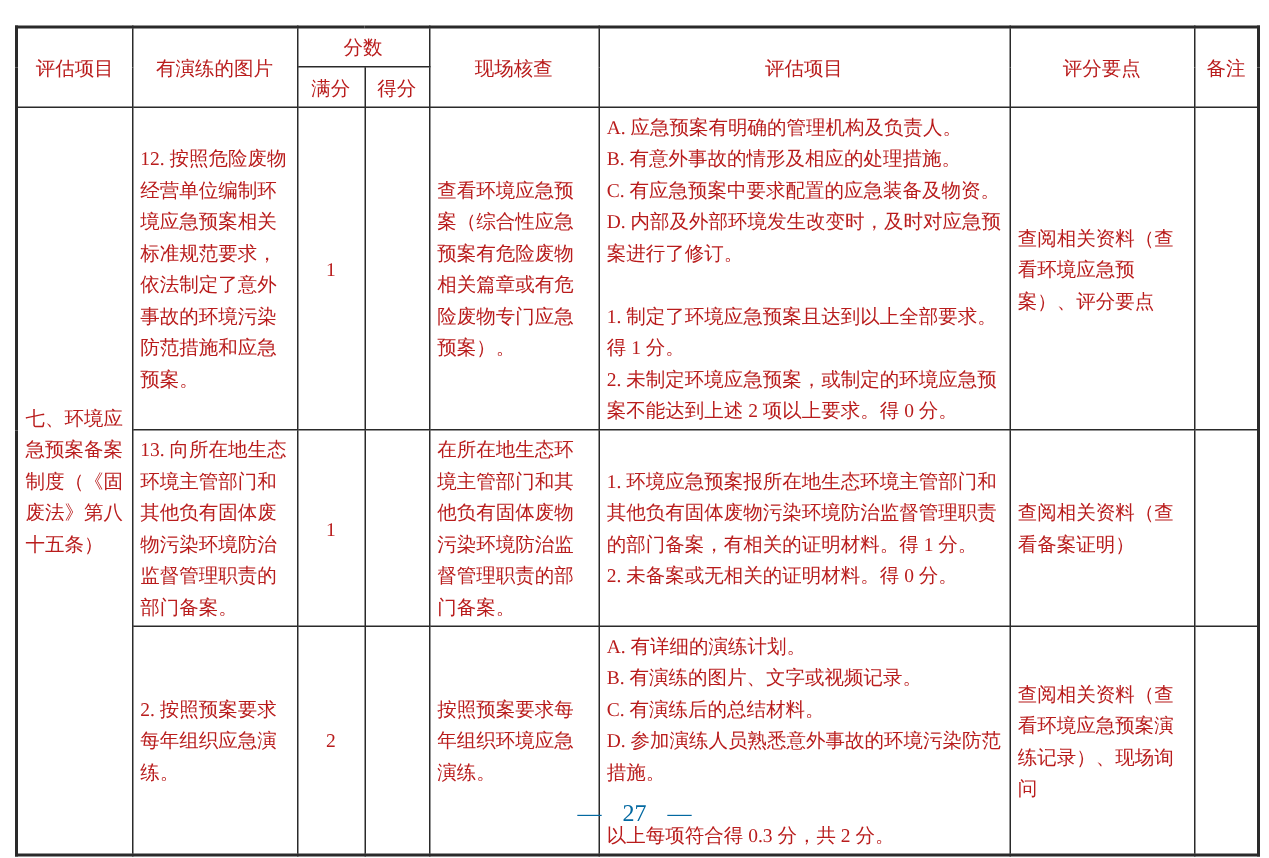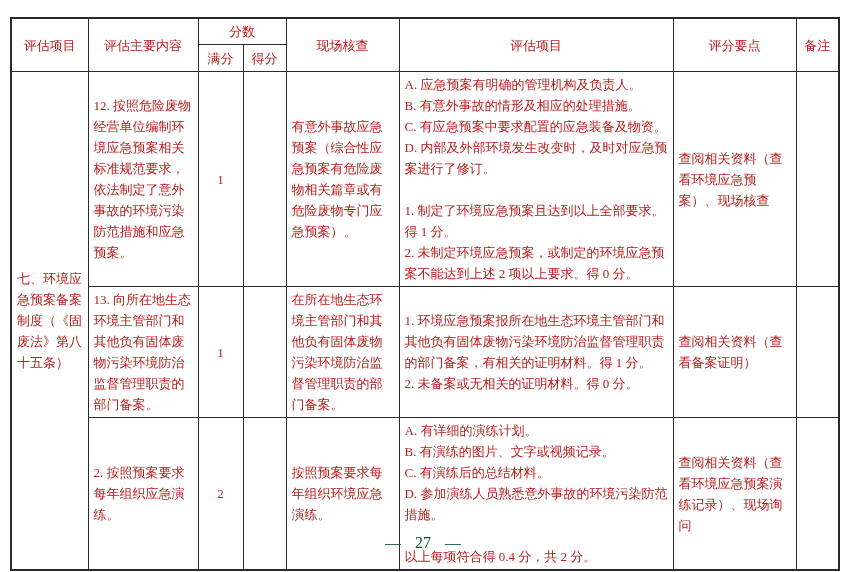--- a/index.html
+++ b/index.html
@@ -40,21 +40,21 @@
   .cell-center { text-align: center; }
   .points { white-space: pre-line; font-family: Liberation Serif, serif; }
   .footer {
     position: absolute;
     left: 0;
     top: 534px;
     width: 100%;
     text-align: center;
     font-size: 16px;
     word-spacing: 10px;
-    color: #14532d;
+    color: #0369a1;
   }
 </style>
 </head>
 <body>
 
 <div class="page">
 
   <table class="eval">
     <colgroup>
       <col style="width:77px">
@@ -63,46 +63,46 @@
       <col style="width:43px">
       <col style="width:113px">
       <col style="width:274px">
       <col style="width:123px">
       <col style="width:43px">
     </colgroup>
 
     <tbody>
         <tr style="height:26px">
       <th rowspan="2">评估项目</th>
-      <th rowspan="2">评估主要内容</th>
+      <th rowspan="2">有演练的图片</th>
       <th colspan="2">分数</th>
       <th rowspan="2">现场核查</th>
       <th rowspan="2">评估项目</th>
       <th rowspan="2">评分要点</th>
       <th rowspan="2">备注</th>
     </tr>
     <tr style="height:27px">
       <th>满分</th>
       <th>得分</th>
     </tr>
 
     <tr style="height:198px">
       <td rowspan="3" class="cell-left">七、环境应急预案备案制度（《固废法》第八十五条）</td>
       <td class="cell-left">12. 按照危险废物经营单位编制环境应急预案相关标准规范要求，依法制定了意外事故的环境污染防范措施和应急预案。</td>
       <td class="cell-center">1</td>
       <td class="cell-center"></td>
-      <td class="cell-left">有意外事故应急预案（综合性应急预案有危险废物相关篇章或有危险废物专门应急预案）。</td>
+      <td class="cell-left">查看环境应急预案（综合性应急预案有危险废物相关篇章或有危险废物专门应急预案）。</td>
       <td class="cell-left points">A. 应急预案有明确的管理机构及负责人。
 B. 有意外事故的情形及相应的处理措施。
 C. 有应急预案中要求配置的应急装备及物资。
 D. 内部及外部环境发生改变时，及时对应急预案进行了修订。
 
 1. 制定了环境应急预案且达到以上全部要求。得 1 分。
 2. 未制定环境应急预案，或制定的环境应急预案不能达到上述 2 项以上要求。得 0 分。</td>
-      <td class="cell-left">查阅相关资料（查看环境应急预案）、现场核查</td>
+      <td class="cell-left">查阅相关资料（查看环境应急预案）、评分要点</td>
       <td class="cell-left"></td>
     </tr>
 
     <tr style="height:122px">
       <td class="cell-left">13. 向所在地生态环境主管部门和其他负有固体废物污染环境防治监督管理职责的部门备案。</td>
       <td class="cell-center">1</td>
       <td class="cell-center"></td>
       <td class="cell-left">在所在地生态环境主管部门和其他负有固体废物污染环境防治监督管理职责的部门备案。</td>
       <td class="cell-left points">1. 环境应急预案报所在地生态环境主管部门和其他负有固体废物污染环境防治监督管理职责的部门备案，有相关的证明材料。得 1 分。
 2. 未备案或无相关的证明材料。得 0 分。</td>
@@ -113,21 +113,21 @@
     <tr style="height:138px">
       <td class="cell-left">2. 按照预案要求每年组织应急演练。</td>
       <td class="cell-center">2</td>
       <td class="cell-center"></td>
       <td class="cell-left">按照预案要求每年组织环境应急演练。</td>
       <td class="cell-left points">A. 有详细的演练计划。
 B. 有演练的图片、文字或视频记录。
 C. 有演练后的总结材料。
 D. 参加演练人员熟悉意外事故的环境污染防范措施。
 
-以上每项符合得 0.4 分，共 2 分。</td>
+以上每项符合得 0.3 分，共 2 分。</td>
       <td class="cell-left">查阅相关资料（查看环境应急预案演练记录）、现场询问</td>
       <td class="cell-left"></td>
     </tr>
   </tbody>
     </table>
 
   <div class="footer">— 27 —</div>
 </div>
 
 </body></html>

